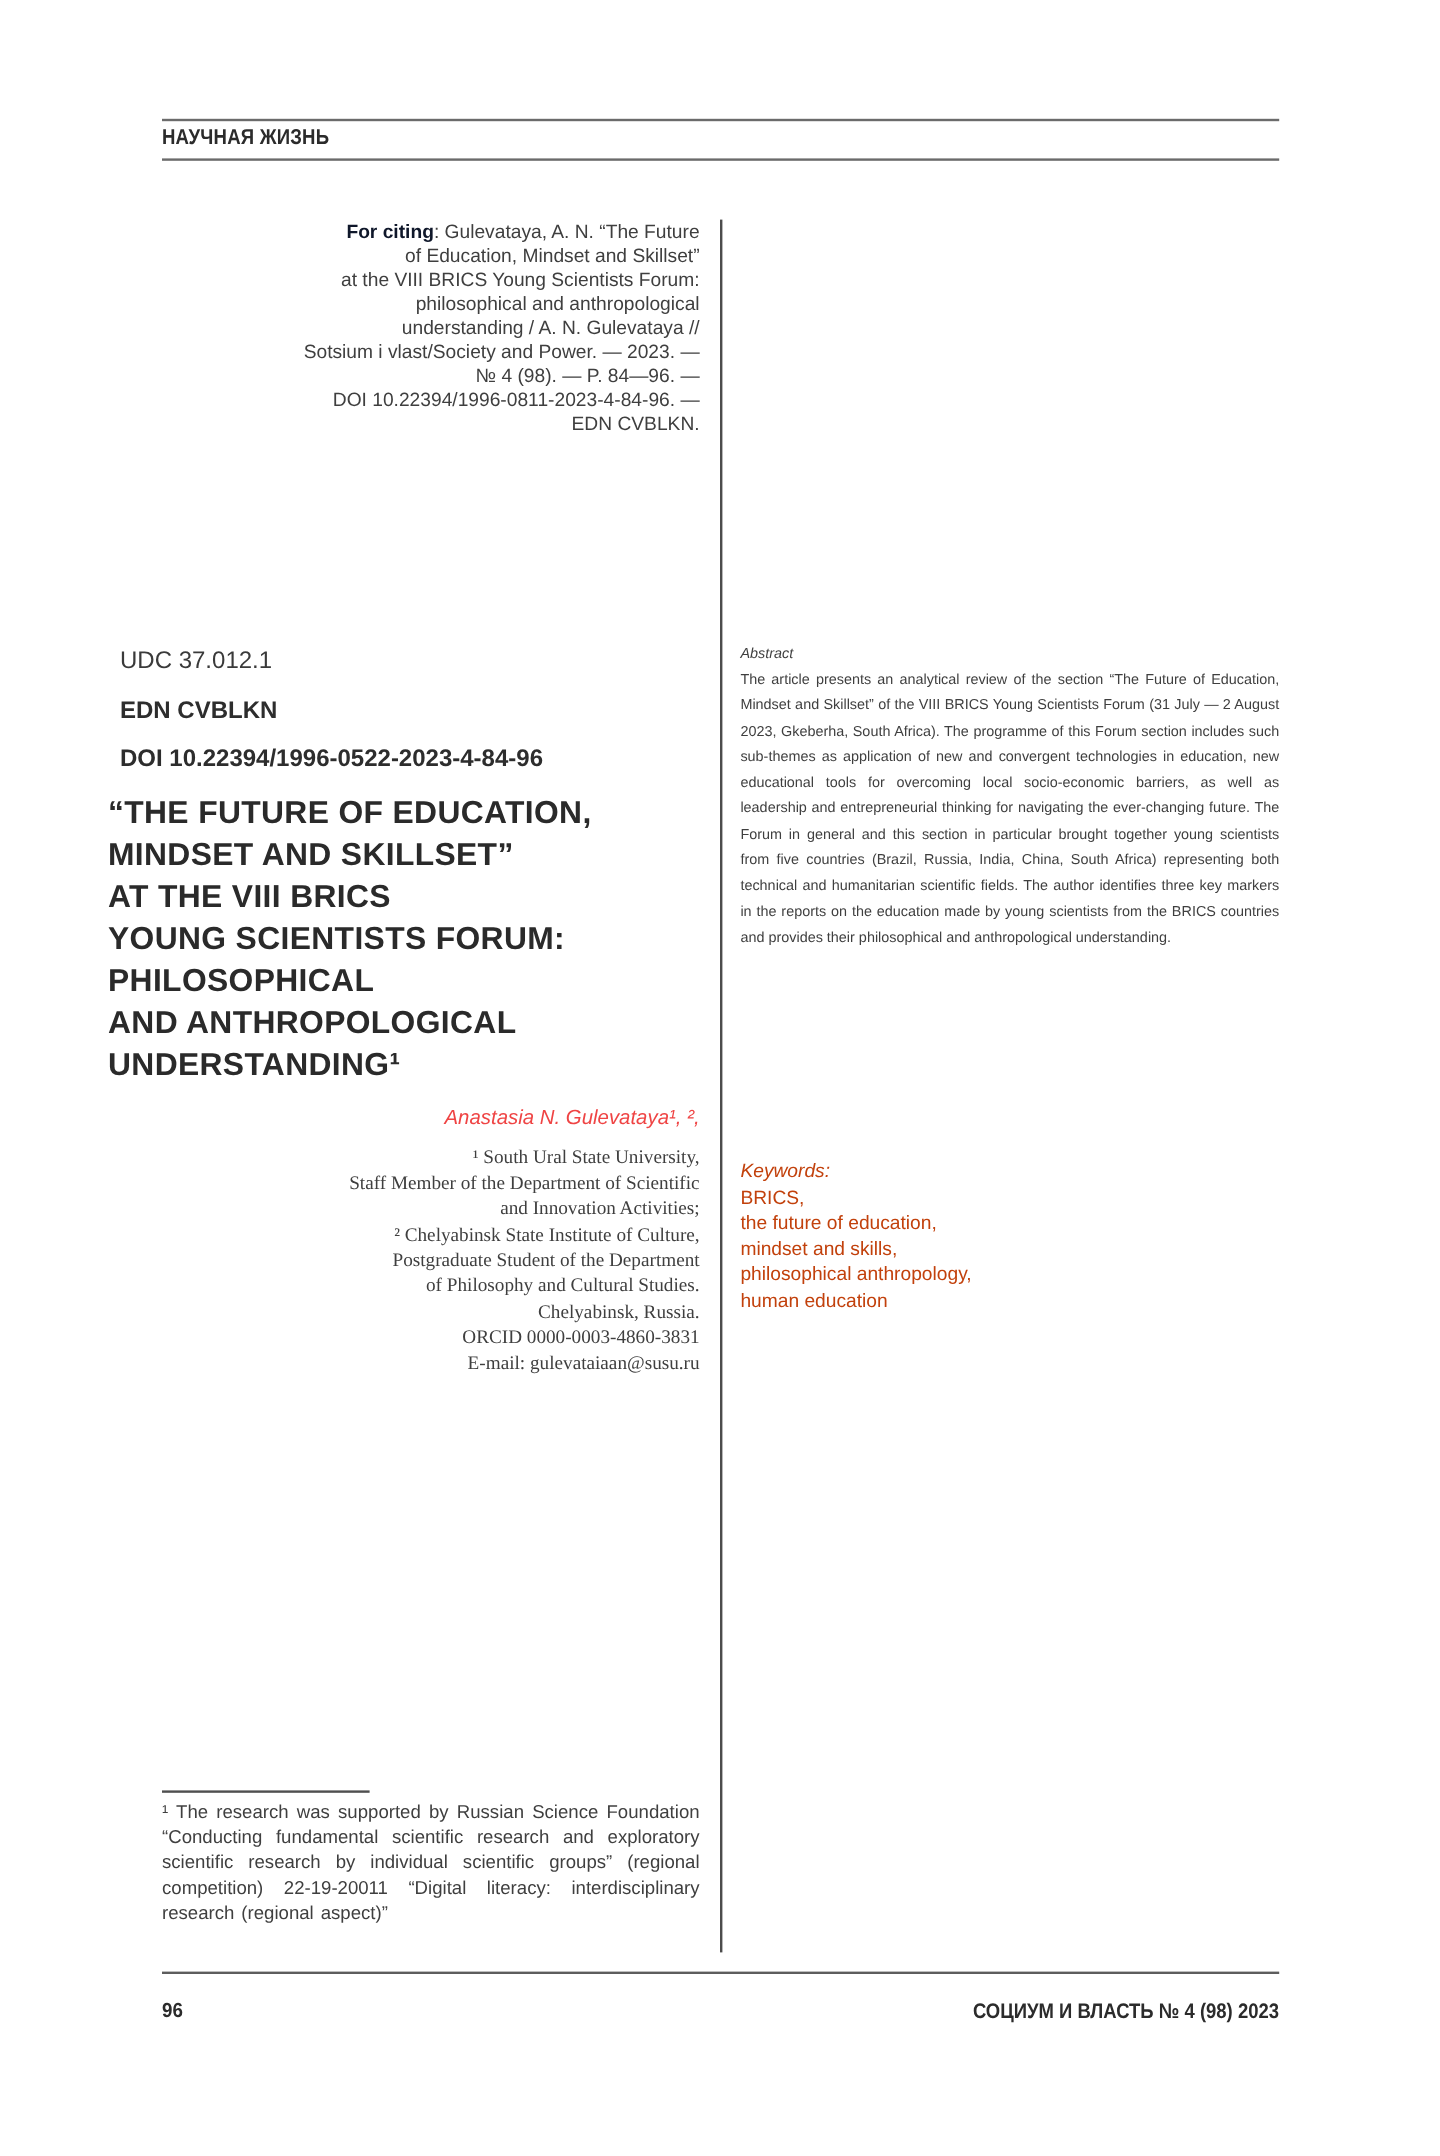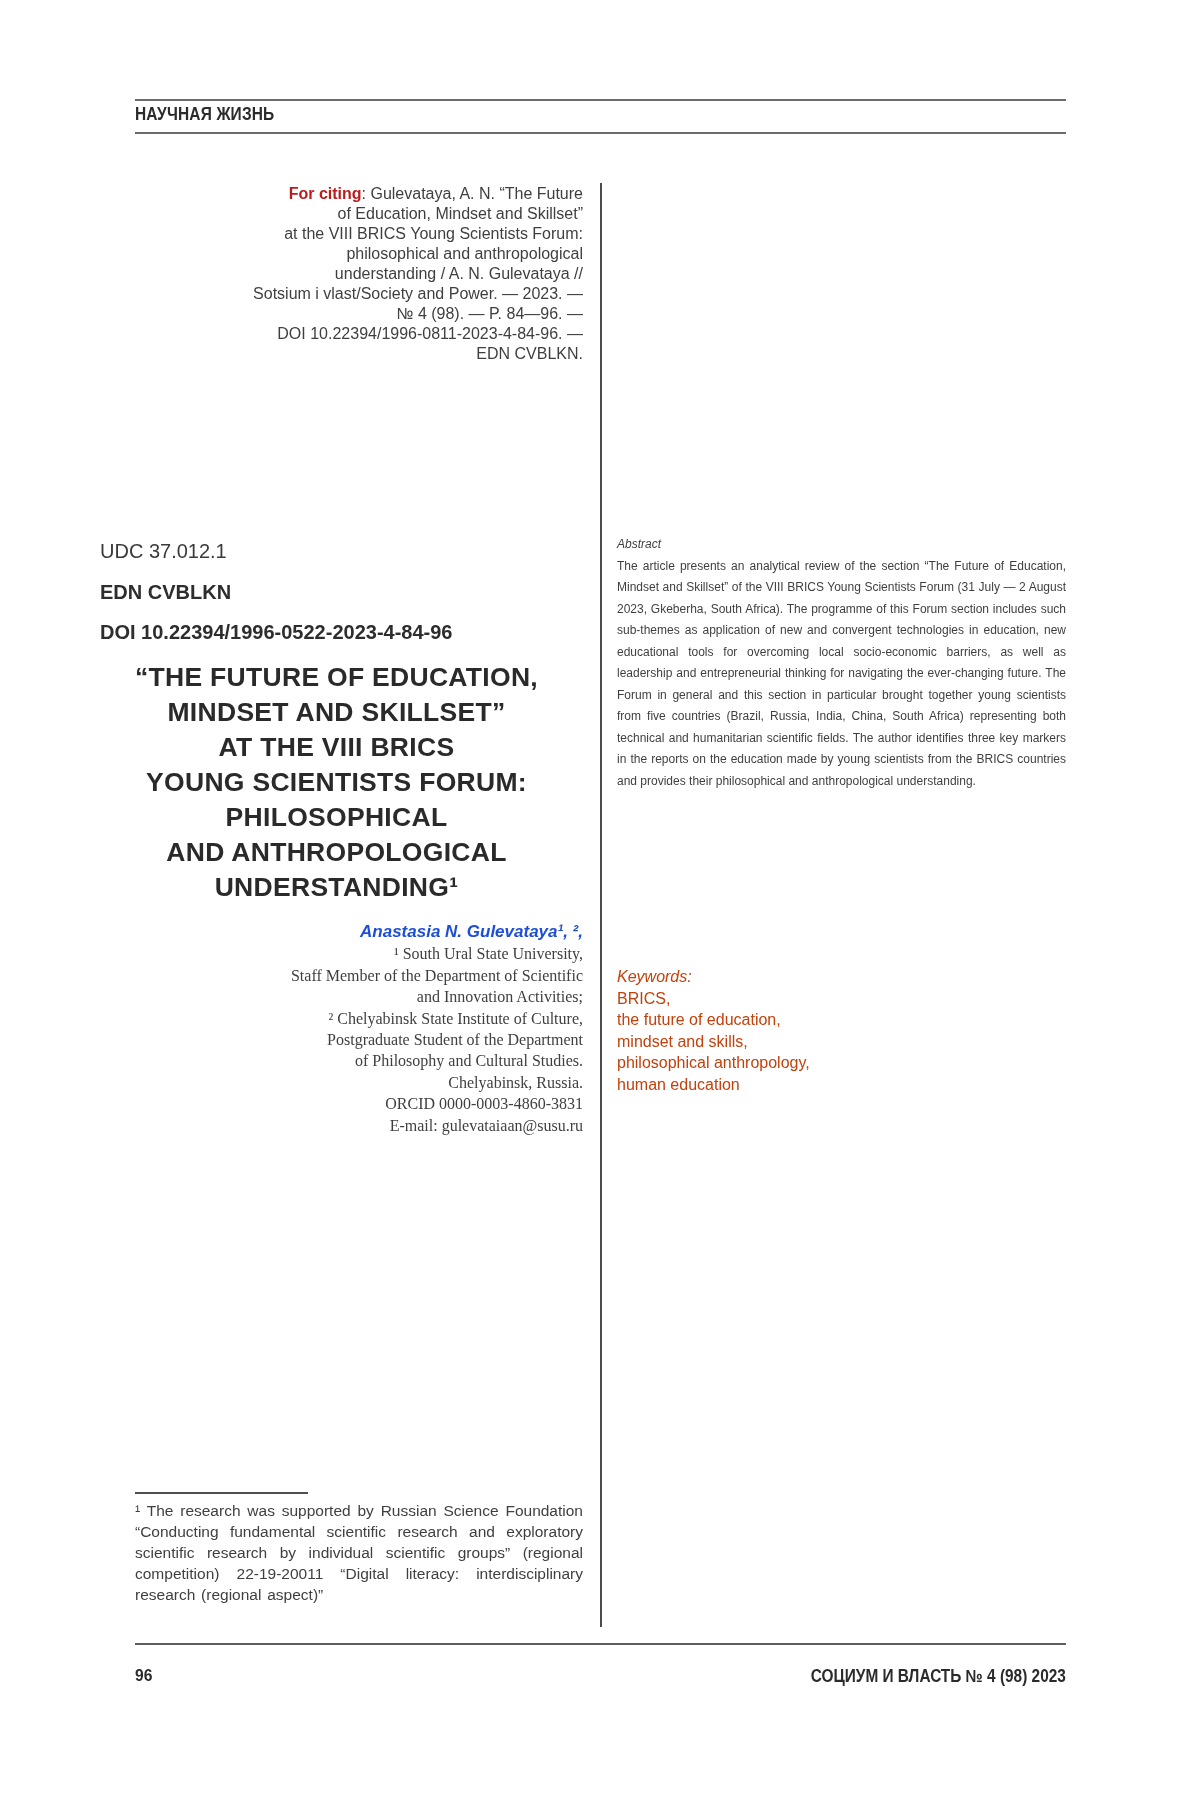--- a/index.html
+++ b/index.html
@@ -21,42 +21,42 @@
     font-size:18px;font-weight:700;color:#2b2b2b;
     transform:scaleX(0.86);transform-origin:left center;
     white-space:nowrap;letter-spacing:0.2px;
   }
 
   
   .citation{
     position:absolute;left:100px;top:184px;width:483px;
     text-align:right;font-size:16px;line-height:20px;color:#3f3f3f;
   }
-  .citation .cite-label{font-weight:700;color:#b91c1c;}
+  .citation .cite-label{font-weight:700;color:#0f172a;}
   .citation-lines{white-space:pre-line;}
 
   .meta-line{
     position:absolute;left:100px;width:483px;text-align:left;
     font-size:20px;color:#3a3a3a;white-space:nowrap;
   }
   .meta-udc{top:540px;}
   .meta-edn{top:581px;font-weight:700;color:#2d2d2d;}
   .meta-doi{top:621px;font-weight:700;color:#2d2d2d;}
 
   .title{
     position:absolute;left:90px;top:660px;width:493px;margin:0;
-    text-align:center;font-size:26.5px;line-height:35px;font-weight:700;
+    text-align:left;font-size:26.5px;line-height:35px;font-weight:700;
     color:#2a2a2a;white-space:pre-line;letter-spacing:0.3px;
   }
 
   .author{
     position:absolute;left:100px;top:921px;width:483px;
     text-align:right;font-size:16px;line-height:21.4px;color:#3f3f3f;
   }
-  .author-name{font-weight:700;font-style:italic;font-size:17px;color:#1d4ed8;margin-bottom:1px;}
+  .author-name{font-weight:400;font-style:italic;font-size:17px;color:#ef4444;margin-bottom:12px;}
   .author-affiliation{white-space:pre-line;font-family:Liberation Serif, serif;}
 
   .divider-v{
     position:absolute;left:600px;top:183px;width:2px;height:1444px;background:#4c4c4c;
   }
 
   
   .abstract{
     position:absolute;left:617px;top:534px;width:449px;
     font-size:12px;line-height:21.5px;color:#3f3f3f;

